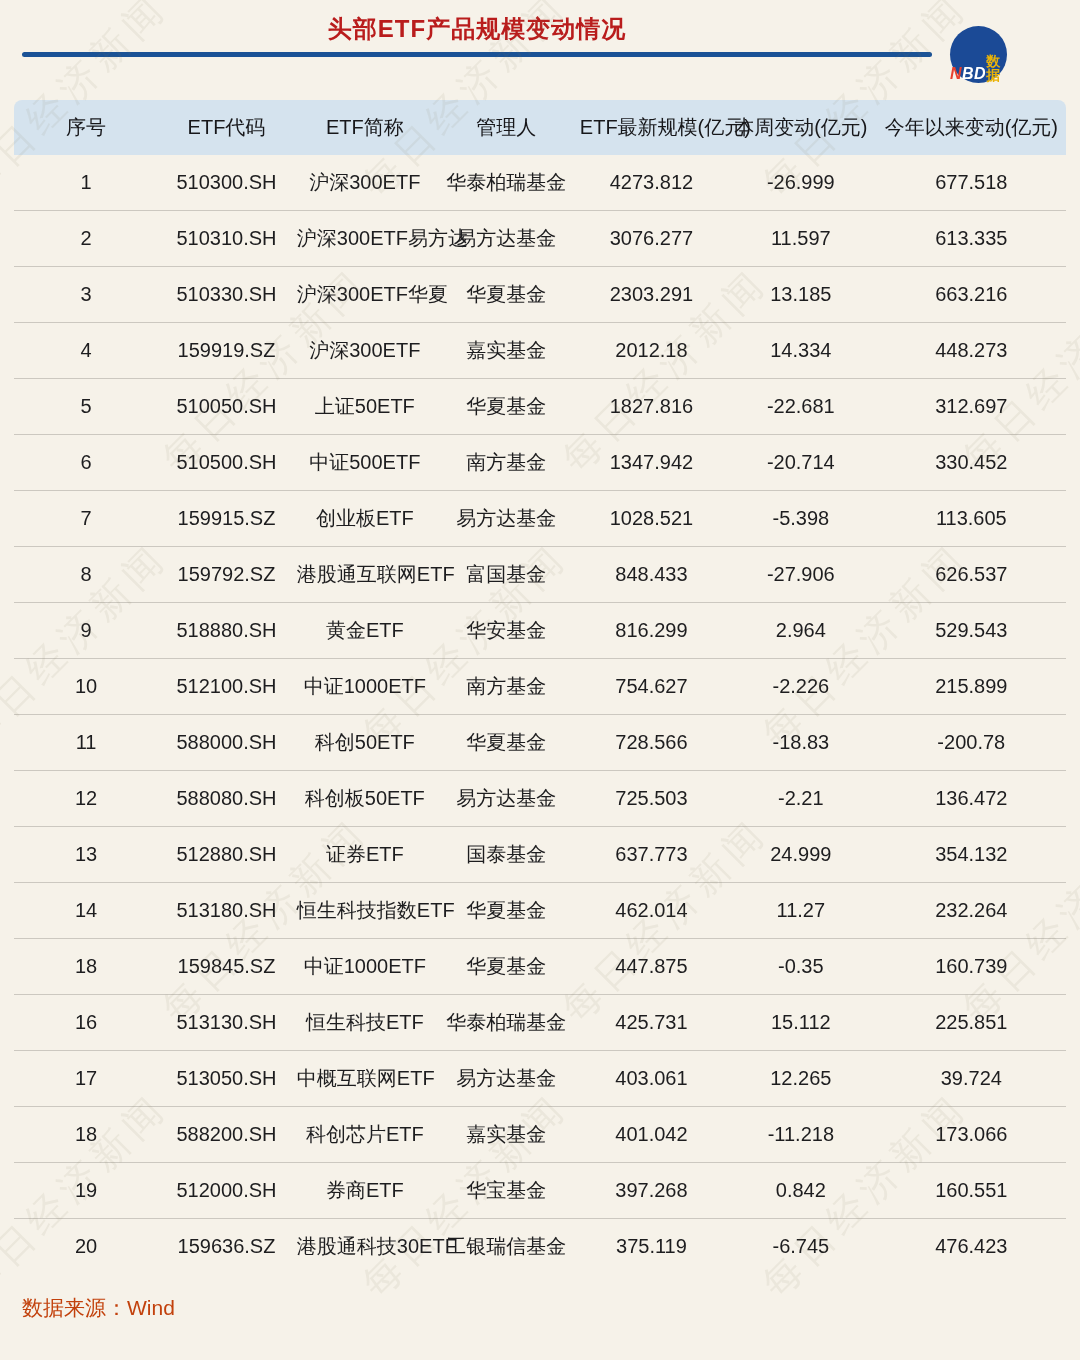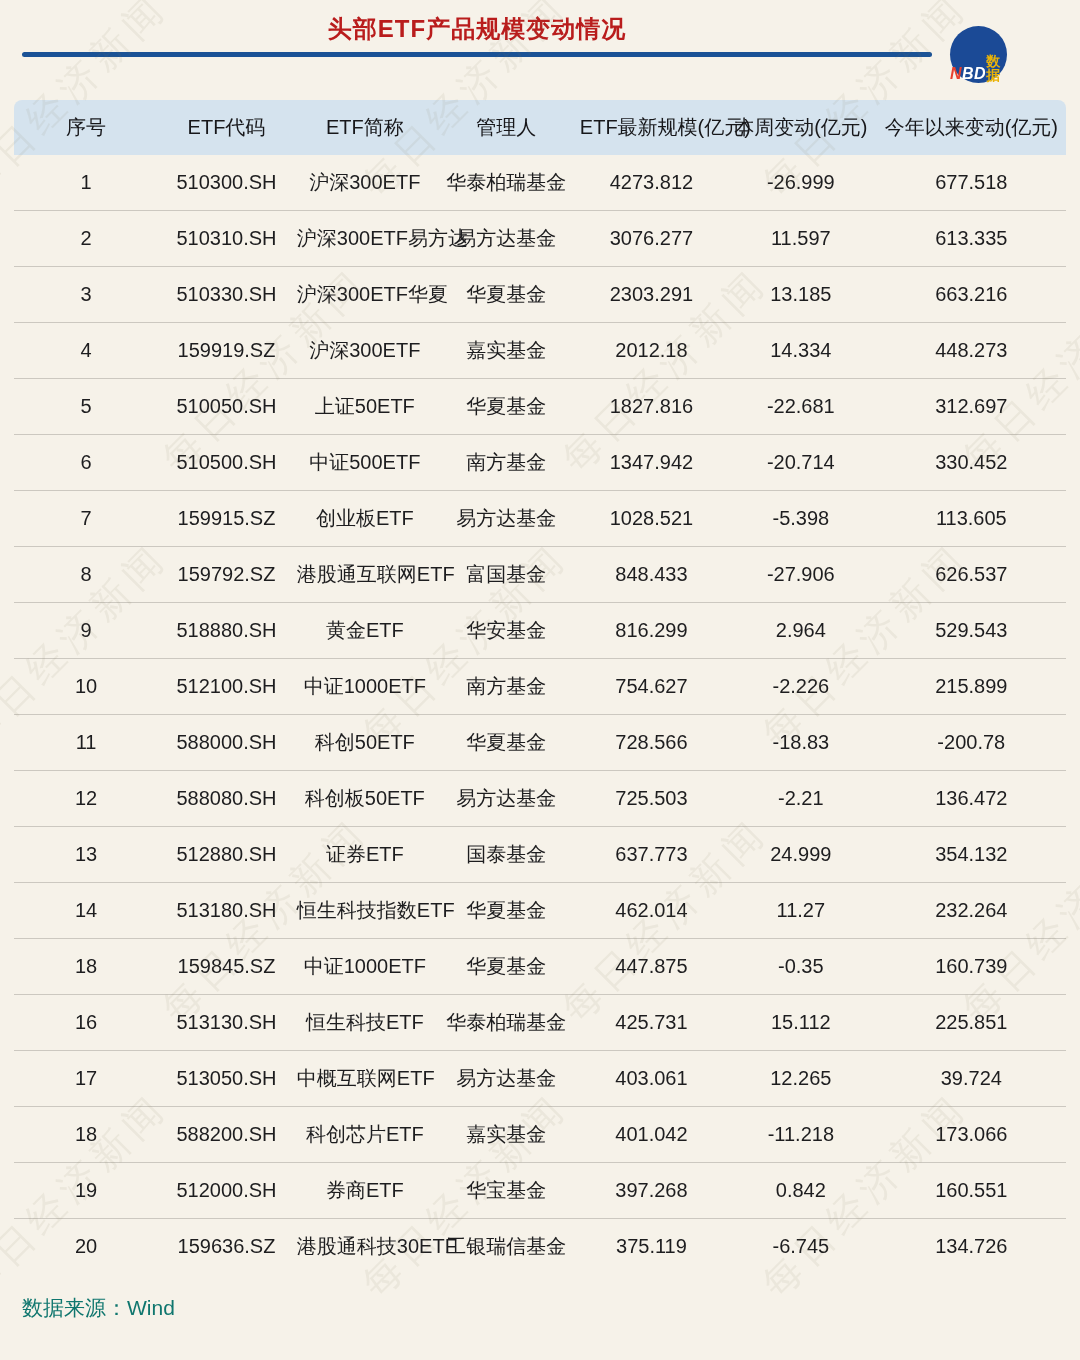--- a/index.html
+++ b/index.html
@@ -45,21 +45,21 @@
   .etf-table thead th:last-child { border-top-right-radius:8px; }
   .etf-table tbody td {
     height:55px; font-size:20px; color:#1d1d1f;
     text-align:center; padding:0 2px; white-space:nowrap;
   }
   .etf-table tbody tr + tr td { border-top:1px solid #ccc8c0; }
 
   .source {
     position:relative; z-index:1;
     margin:20px 0 0 22px;
-    font-size:21px; color:#0f766e;
+    font-size:21px; color:#c2410c;
   }
 
   .watermark-layer {
     position:absolute; left:0; top:0; right:0; bottom:0;
     overflow:hidden; pointer-events:none; z-index:2;
   }
   .wm {
     position:absolute;
     transform:rotate(-45deg);
     font-size:38px; letter-spacing:7px; white-space:nowrap;
@@ -273,21 +273,21 @@
           <td>0.842</td>
           <td>160.551</td>
         </tr>
         <tr>
           <td>20</td>
           <td>159636.SZ</td>
           <td>港股通科技30ETF</td>
           <td>工银瑞信基金</td>
           <td>375.119</td>
           <td>-6.745</td>
-          <td>134.726</td>
+          <td>476.423</td>
         </tr>
       </tbody>
   </table>
 
   <div class="source">数据来源：Wind</div>
 
   <div class="watermark-layer" id="watermark-layer">
       <span class="wm" style="left: -70px; top: 70px;">每日经济新闻</span>
       <span class="wm" style="left: 330px; top: 70px;">每日经济新闻</span>
       <span class="wm" style="left: 730px; top: 70px;">每日经济新闻</span>

